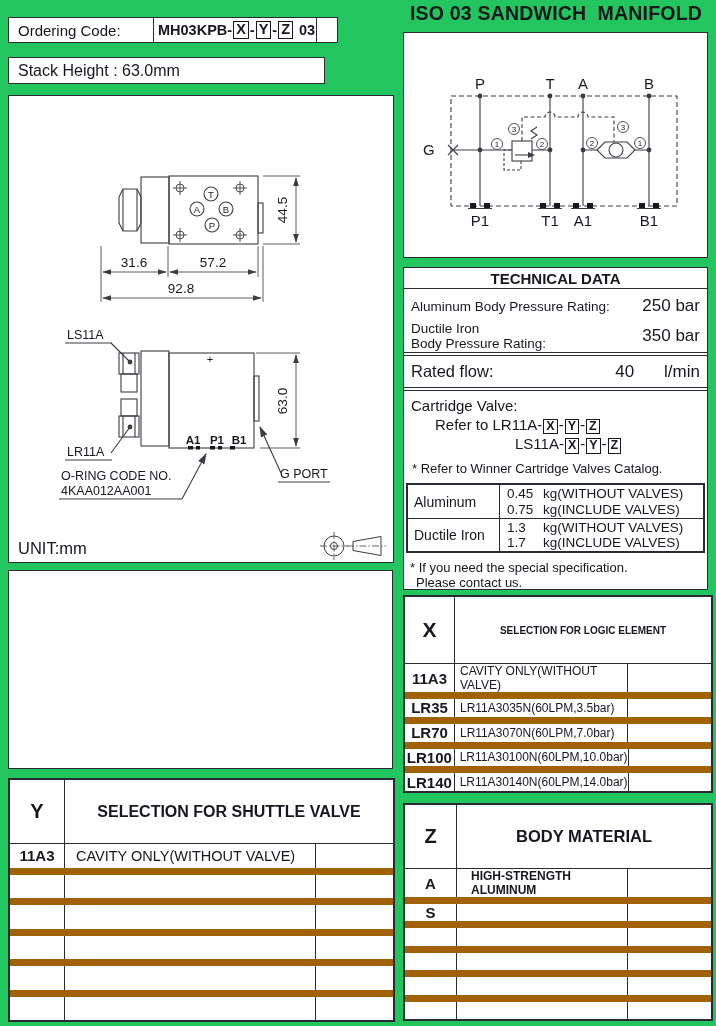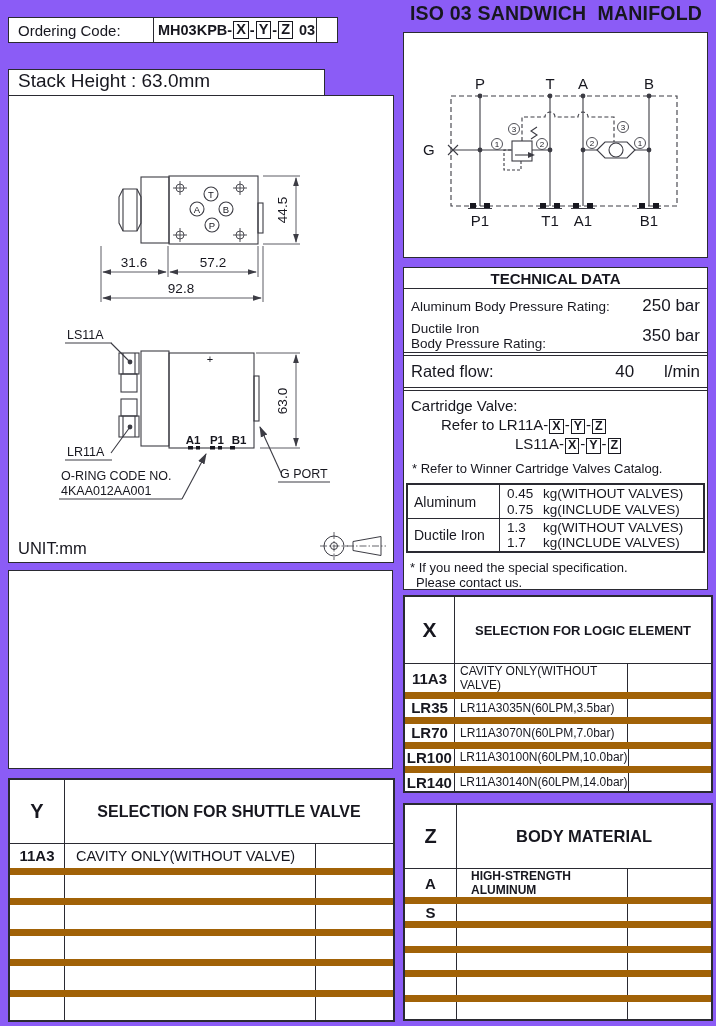--- a/index.html
+++ b/index.html
@@ -1,50 +1,50 @@
 <!DOCTYPE html>
 <html><head>
 <meta charset="utf-8">
 <style>
   * { box-sizing: border-box; margin: 0; padding: 0; }
   html,body { background:#fff; }
   #page {
-    position: relative; width: 716px; height: 1026px; background: #8b5cf6;
+    position: relative; width: 716px; height: 1026px; background: #22c55e;
     color: #17171f; font-family: "Liberation Sans", sans-serif; overflow: hidden;
   }
   .abs { position: absolute; }
   .bx { border: 1.6px solid #2a2a32; background: #fff; }
 
   
   .ob { display: flex; align-items: stretch; }
   .ob-label { width: 144px; display: flex; align-items: center; padding-left: 9px; font-size: 15px; }
   .ob-code { flex: 1; border-left: 1.4px solid #2a2a32; display: flex; align-items: center; padding-left: 4px; font-weight: 700; font-size: 14.5px; letter-spacing: 0; }
   .ob-end { width: 21px; border-left: 1.4px solid #2a2a32; }
   .sq { display: inline-block; border: 1.3px solid #17171f; padding: 0 2px; line-height: 1.1; margin: 0 1px; font-weight: 700; }
   .sp { margin-left: 5px; }
-  .sb { display: flex; padding-left: 9px; font-size: 19px; margin-top: 12px; }
+  .sb { display: flex; align-items: center; padding-left: 9px; font-size: 16px; }
 
   
   .title { font-weight: 700; font-size: 19.5px; text-align: center; white-space: pre; letter-spacing: .2px; }
 
   
   .tech { display: block; }
   .tech-h { height: 21px; border-bottom: 1.3px solid #2a2a32; text-align: center; font-weight: 700; font-size: 15px; line-height: 21px; }
   .trow { display: flex; align-items: center; justify-content: space-between; padding: 0 7px; }
   .r1 { height: 30px; padding-top: 4px; }
   .r2 { height: 33px; }
   .r3 { height: 31px; }
   .tl1 { font-size: 13.5px; }
   .tl2 { font-size: 13.5px; line-height: 15px; }
   .tl3 { font-size: 16.5px; }
   .tv  { font-size: 17px; }
   .tvg { display: flex; gap: 30px; }
   .dsep { height: 4px; border-top: 1.2px solid #2a2a32; border-bottom: 1.2px solid #2a2a32; }
   .cart { padding: 6px 4px 0 7px; font-size: 15px; line-height: 17.5px; }
-  .c2 { margin-left: 30px; margin-top: 1px; }
+  .c2 { margin-left: 24px; margin-top: 1px; }
   .c3 { margin-left: 104px; margin-top: 1px; }
   .s2 { font-size: 12.5px; }
   .cnote { font-size: 13px; padding-left: 8px; margin-top: 7px; }
   .wtable { margin: 7px 2px 0 2px; border: 2px solid #2a2a32; }
   .wrow { display: flex; height: 33px; }
   .wrow + .wrow { border-top: 1.3px solid #2a2a32; }
   .wmat { width: 92px; border-right: 1.3px solid #2a2a32; display: flex; align-items: center; padding-left: 6px; font-size: 14px; }
   .wval { flex: 1; display: flex; flex-direction: column; justify-content: center; padding-left: 7px; font-size: 13.5px; line-height: 15.5px; }
   .wn { display: inline-block; width: 36px; }
   .snote { font-size: 13px; line-height: 15px; padding: 7px 0 0 6px; }
@@ -56,21 +56,21 @@
   .sel-key { display: grid; place-items: center; font-weight: 700; border-right: 1.2px solid #2a2a32; }
   .sel-title { flex: 1; display: grid; place-items: center; font-weight: 700; text-align: center; }
   .sel-r { display: flex; flex: 1; border-bottom: 7px solid #a16207; }
   .sel-r:last-child { border-bottom: none; }
   .sel-c { display: grid; place-items: center; font-weight: 700; border-right: 1px solid #2a2a32; }
   .sel-d { flex: 1; display: flex; align-items: center; }
   .sel-e { border-left: 1px solid #2a2a32; }
 
   .xt .sel-h { height: 67px; }
   .xt .sel-key { width: 50px; font-size: 21px; }
-  .xt .sel-title { font-size: 13px; }
+  .xt .sel-title { font-size: 10px; }
   .xt .sel-c { width: 50px; font-size: 15px; }
   .xt .sel-d { font-size: 12px; padding-left: 5px; }
   .xt .sel-e { width: 84px; }
 
   .yt .sel-h { height: 64px; }
   .yt .sel-key { width: 55px; font-size: 20px; }
   .yt .sel-title { font-size: 16px; }
   .yt .sel-c { width: 55px; font-size: 15px; }
   .yt .sel-d { font-size: 14.5px; padding-left: 11px; }
   .yt .sel-e { width: 78px; }

